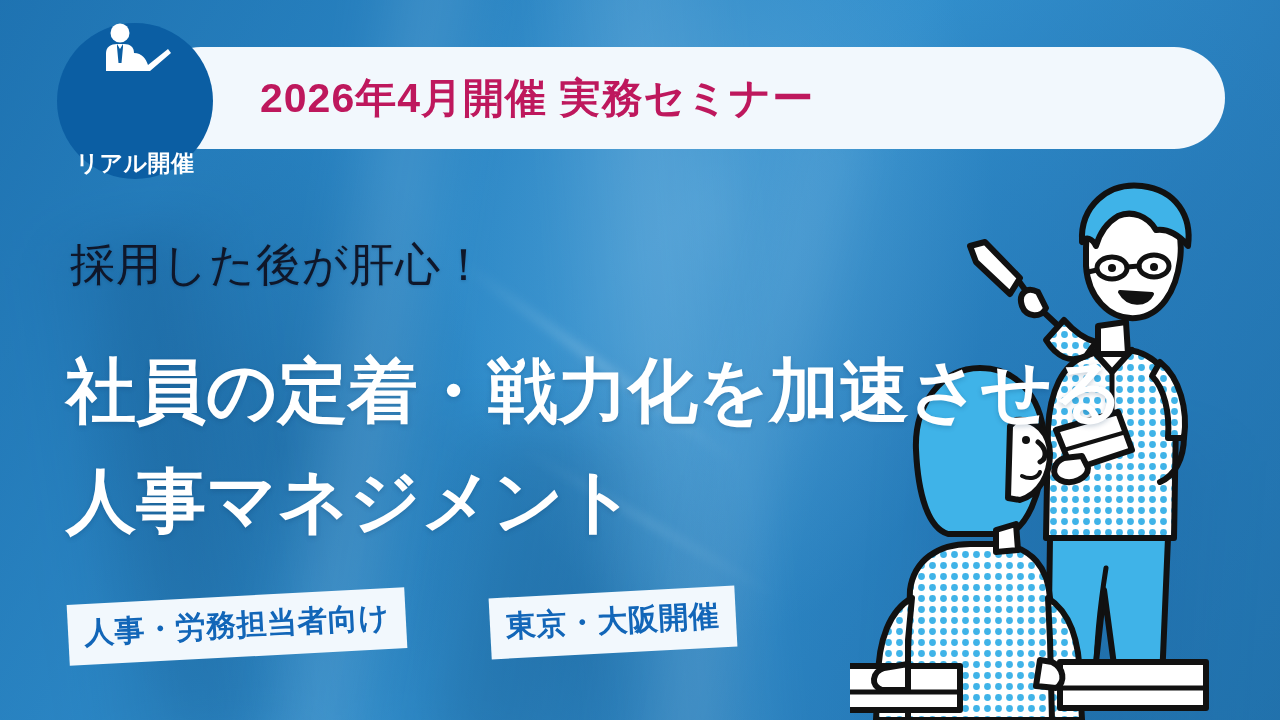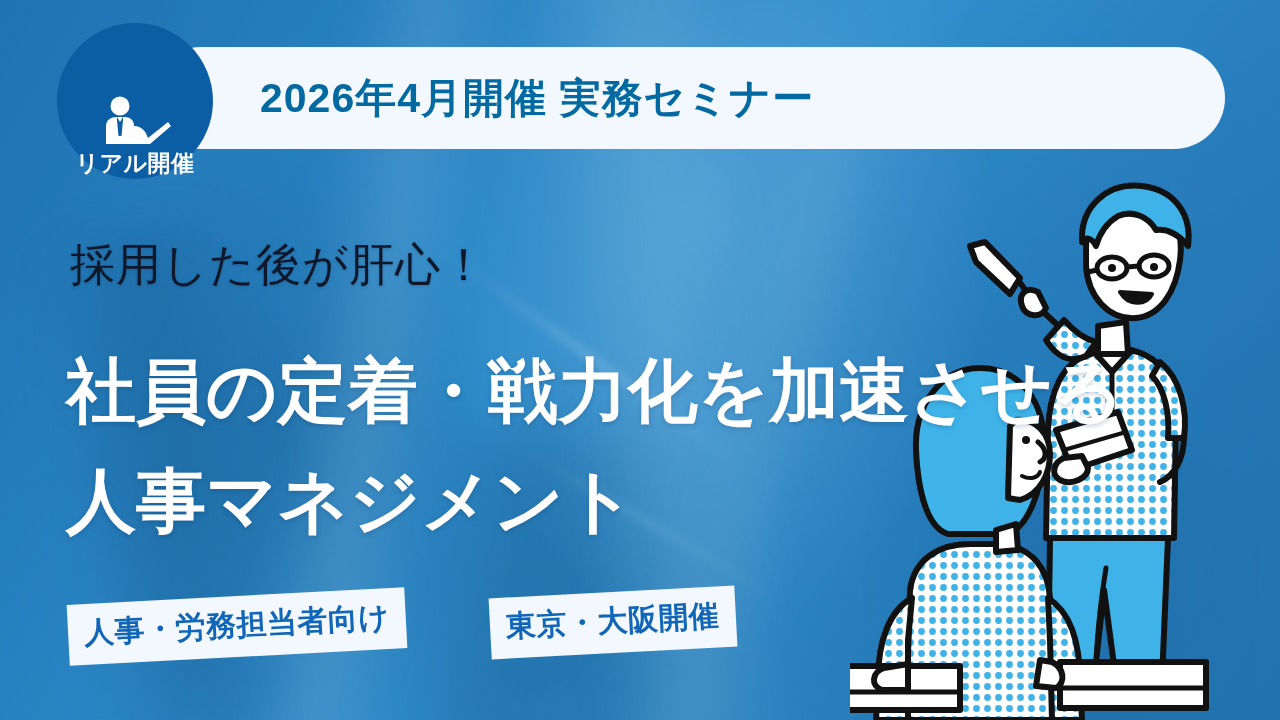--- a/index.html
+++ b/index.html
@@ -67,41 +67,41 @@
     top: 47px;
     width: 1075px;
     height: 102px;
     background: #F2F8FD;
     border-radius: 51px;
     display: flex;
     align-items: center;
   }
   .header-pill-text {
     margin-left: 110px;
-    color: #0369a1;
+    color: #be185d;
     font-size: 41px;
     font-weight: 700;
     letter-spacing: 1px;
     white-space: nowrap;
   }
 
   
   .badge {
     position: absolute;
     left: 57px;
     top: 23px;
     width: 156px;
     height: 156px;
     border-radius: 50%;
     background: #0B5EA3;
     box-shadow: 0 0 0 0 rgba(0,0,0,0);
     display: flex;
     flex-direction: column;
     align-items: center;
-    justify-content: flex-end;
+    justify-content: space-between;
     z-index: 3;
   }
   .badge-icon { width: 74px; height: 50px; margin-bottom: 2px; display:block; }
   .badge-label {
     color: #FFFFFF;
     font-size: 23px;
     font-weight: 700;
     letter-spacing: 0.5px;
     white-space: nowrap;
   }

